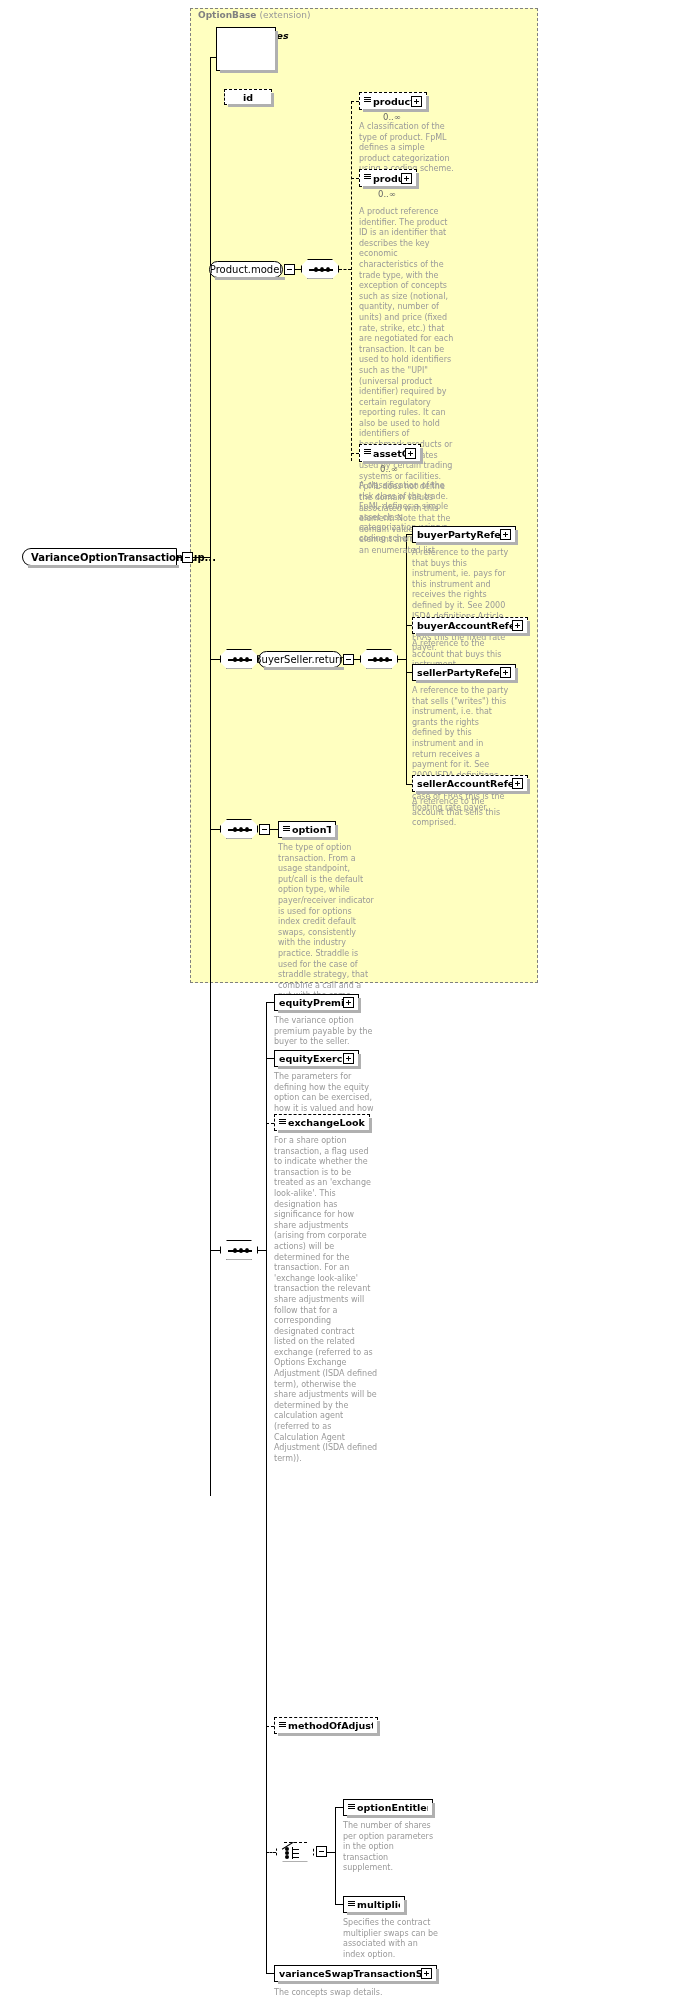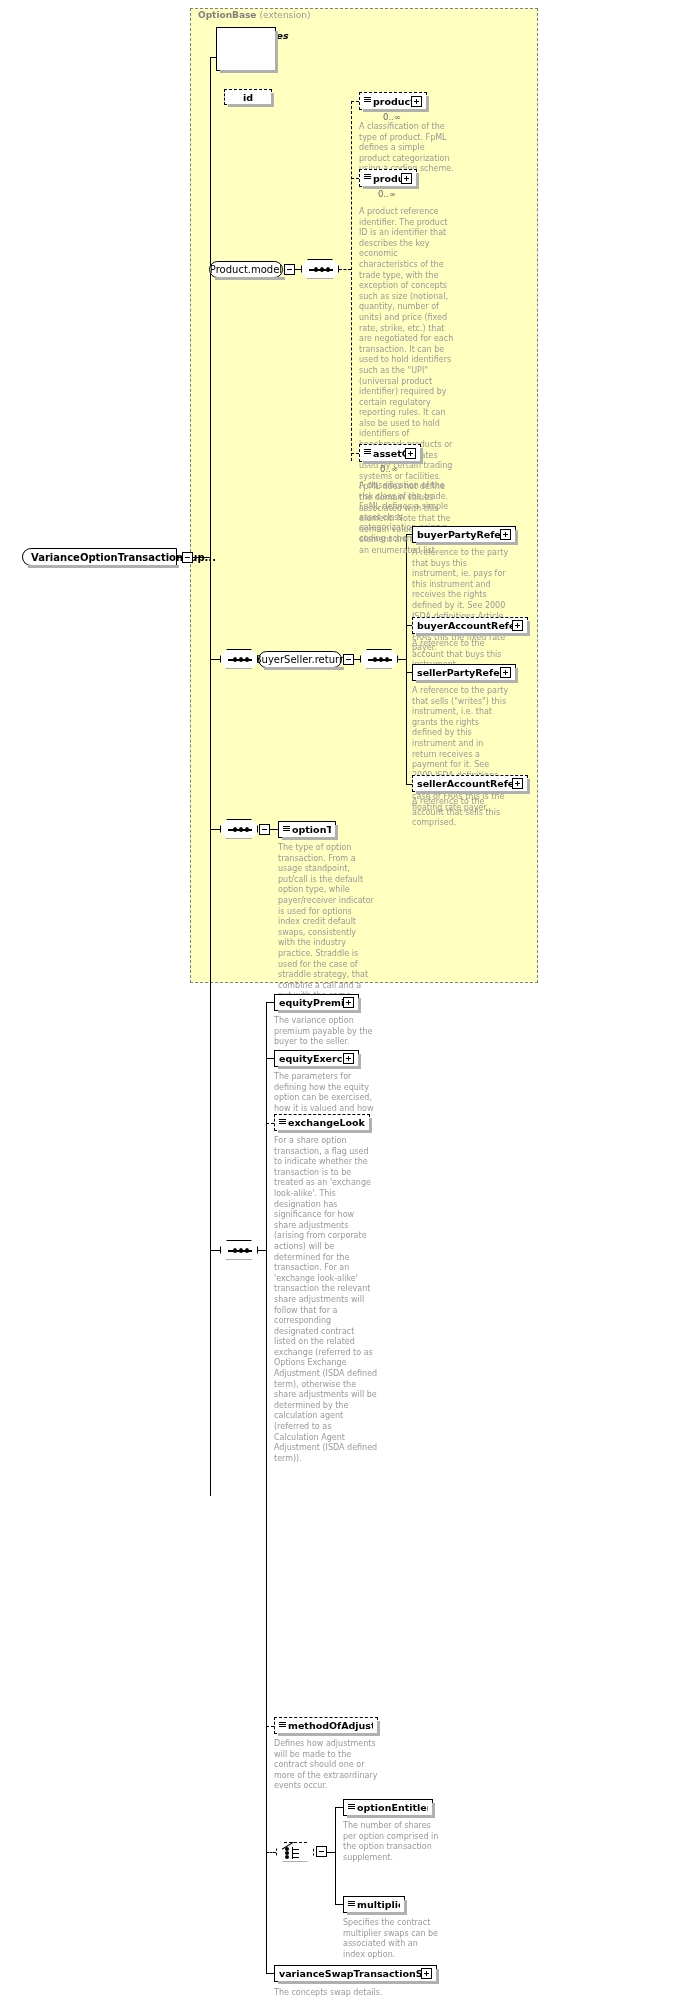--- a/index.html
+++ b/index.html
@@ -359,21 +359,20 @@
 
   <div class="dln dlnh" style="left:250px;top:1726px;width:8px;"></div>
   <div class="node opt" style="left:258px;top:1717px;width:104px;height:17px;">
     <span class="seqmark">
         <i></i>
         <i></i>
         <i></i>
       </span>
     <span class="lbl">methodOfAdjustment</span>
   </div>
-  <div class="ann" style="left:258px;top:1739px;width:104px;">Defines how adjustments will be made to the contract should one or more of the extraordinary events occur.</div>
 
   <div class="dln dlnh" style="left:250px;top:1852px;width:10px;"></div>
   <div class="compositor dash" style="left:260px;top:1842px;">
     <div class="choice-glyph">
       <span class="d d1"></span>
         <span class="d d2"></span>
         <span class="d d3"></span>
       <span class="v"></span>
       <span class="h h1"></span>
         <span class="h h2"></span>
@@ -387,21 +386,21 @@
 
   <div class="ln lnh" style="left:319px;top:1807px;width:8px;"></div>
   <div class="node" style="left:327px;top:1799px;width:90px;height:17px;">
     <span class="seqmark">
         <i></i>
         <i></i>
         <i></i>
       </span>
     <span class="lbl">optionEntitlement</span>
   </div>
-  <div class="ann" style="left:327px;top:1821px;width:97px;">The number of shares per option comprised in the option transaction supplement.</div>
+  <div class="ann" style="left:327px;top:1821px;width:97px;">The number of shares per option parameters in the option transaction supplement.</div>
 
   <div class="ln lnh" style="left:319px;top:1904px;width:8px;"></div>
   <div class="node" style="left:327px;top:1896px;width:62px;height:17px;">
     <span class="seqmark">
         <i></i>
         <i></i>
         <i></i>
       </span>
     <span class="lbl">multiplier</span>
   </div>

